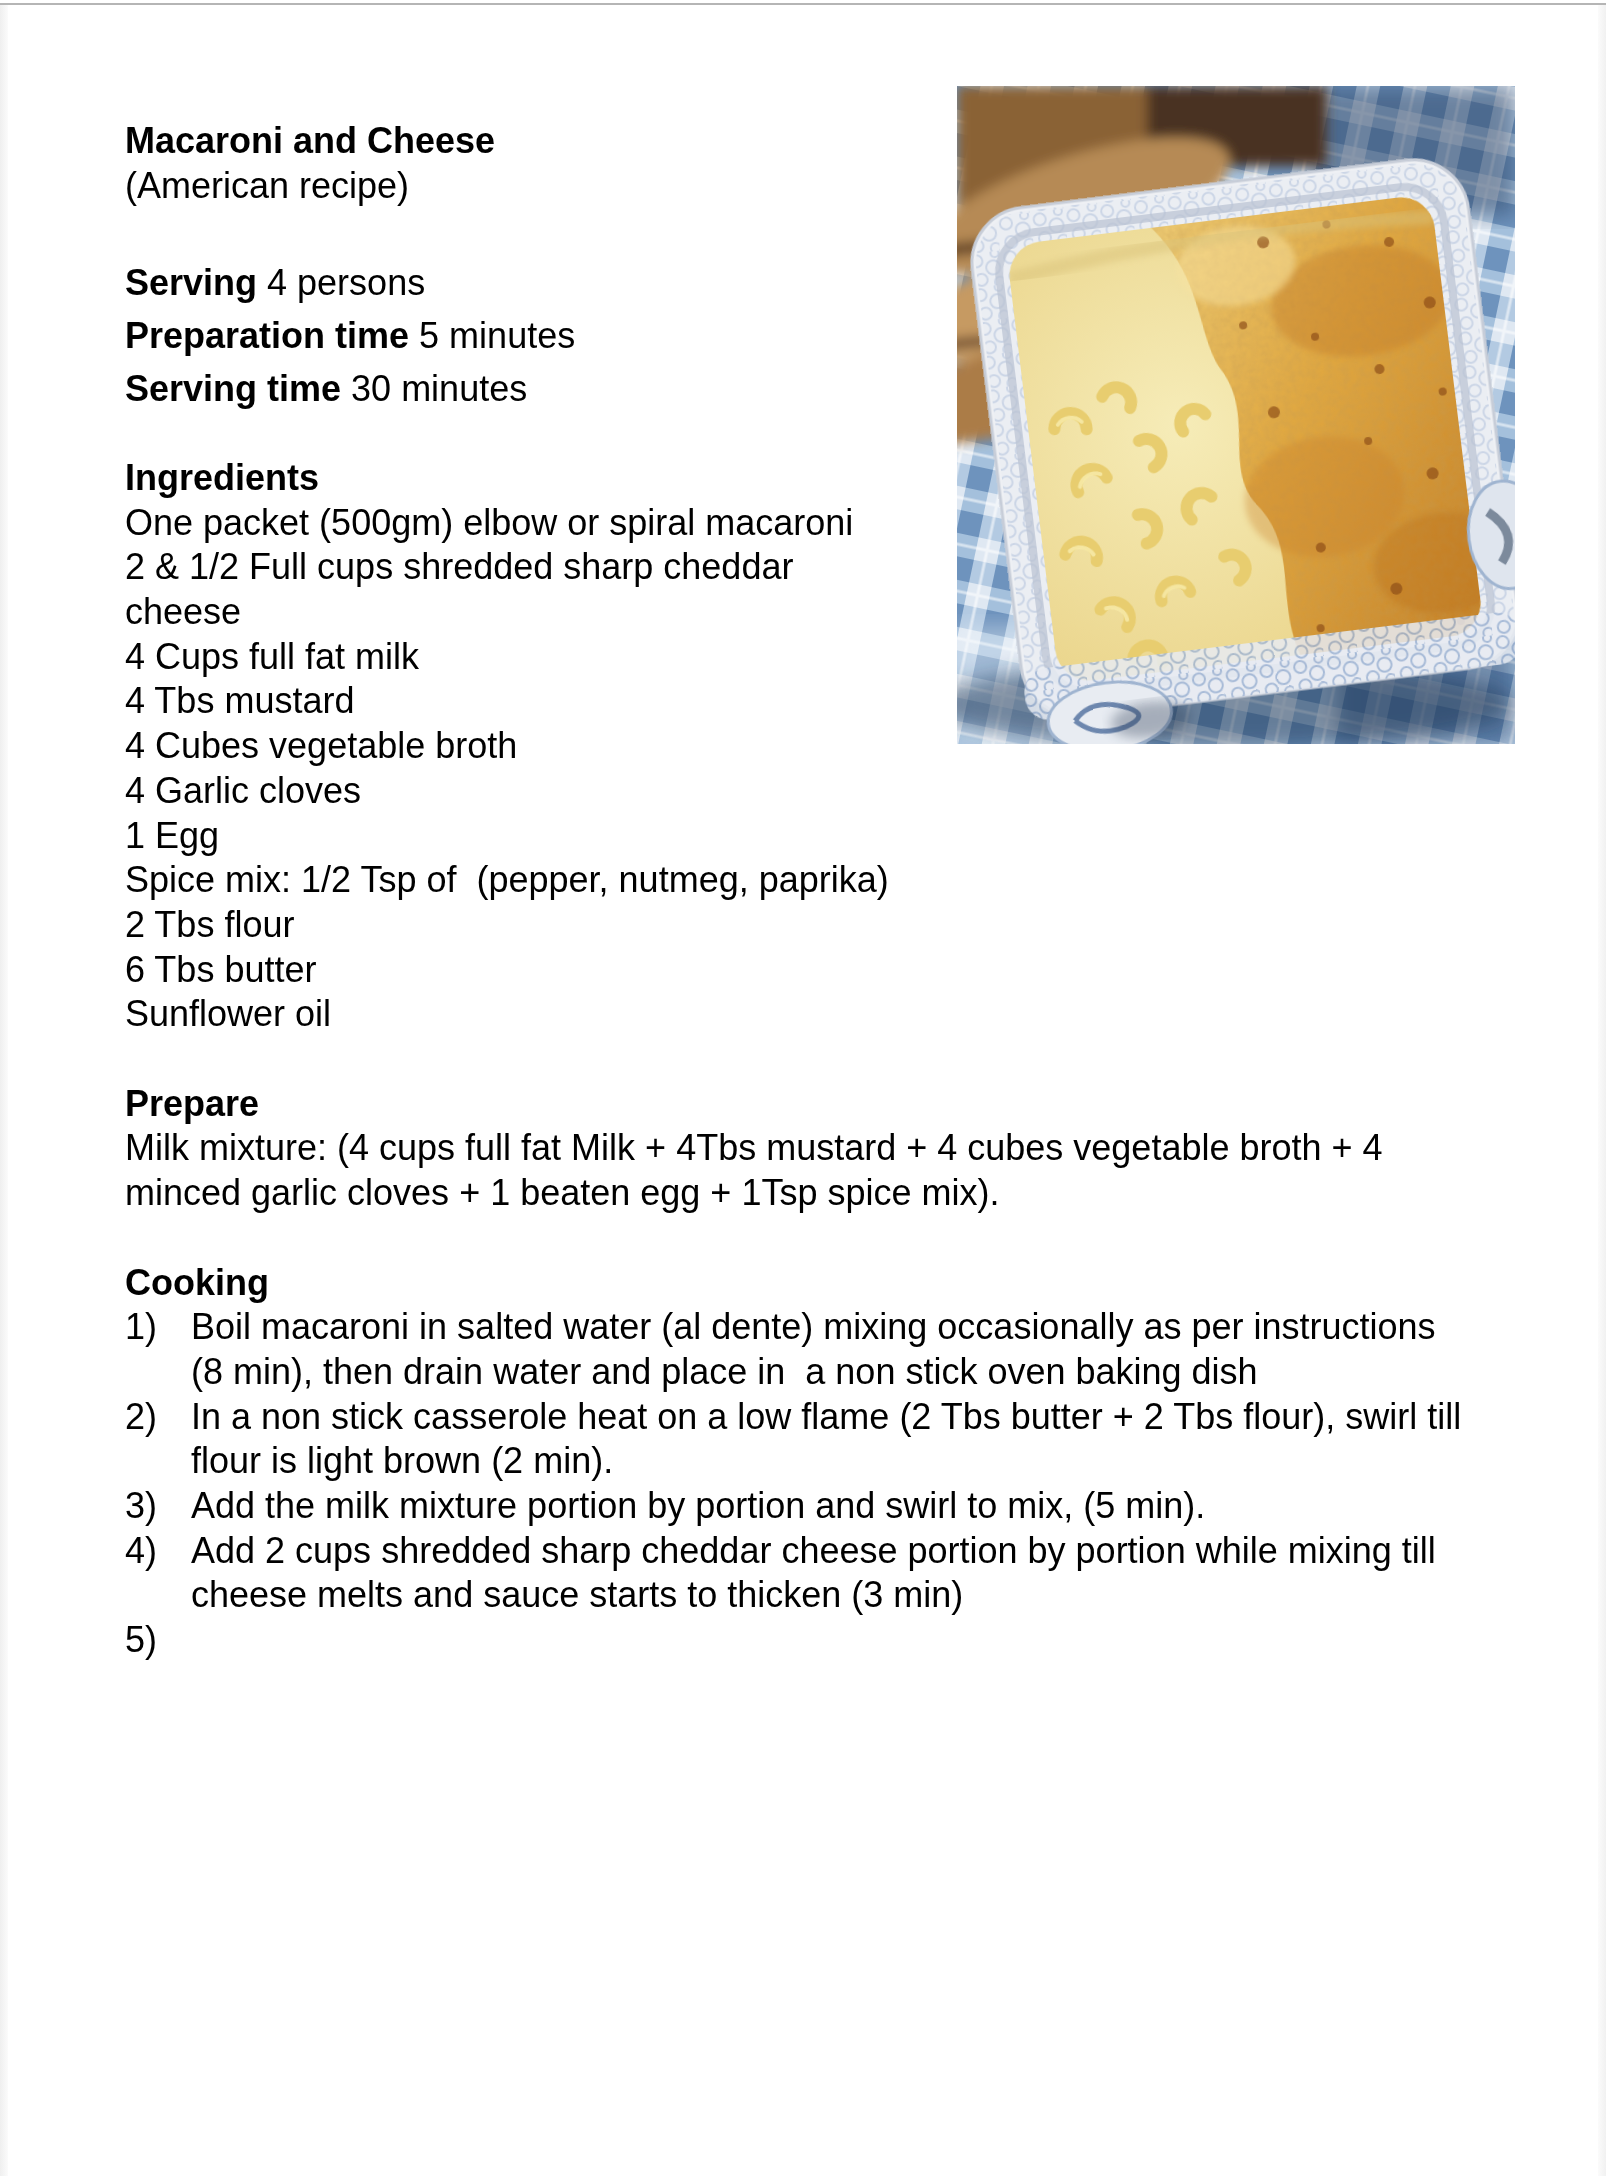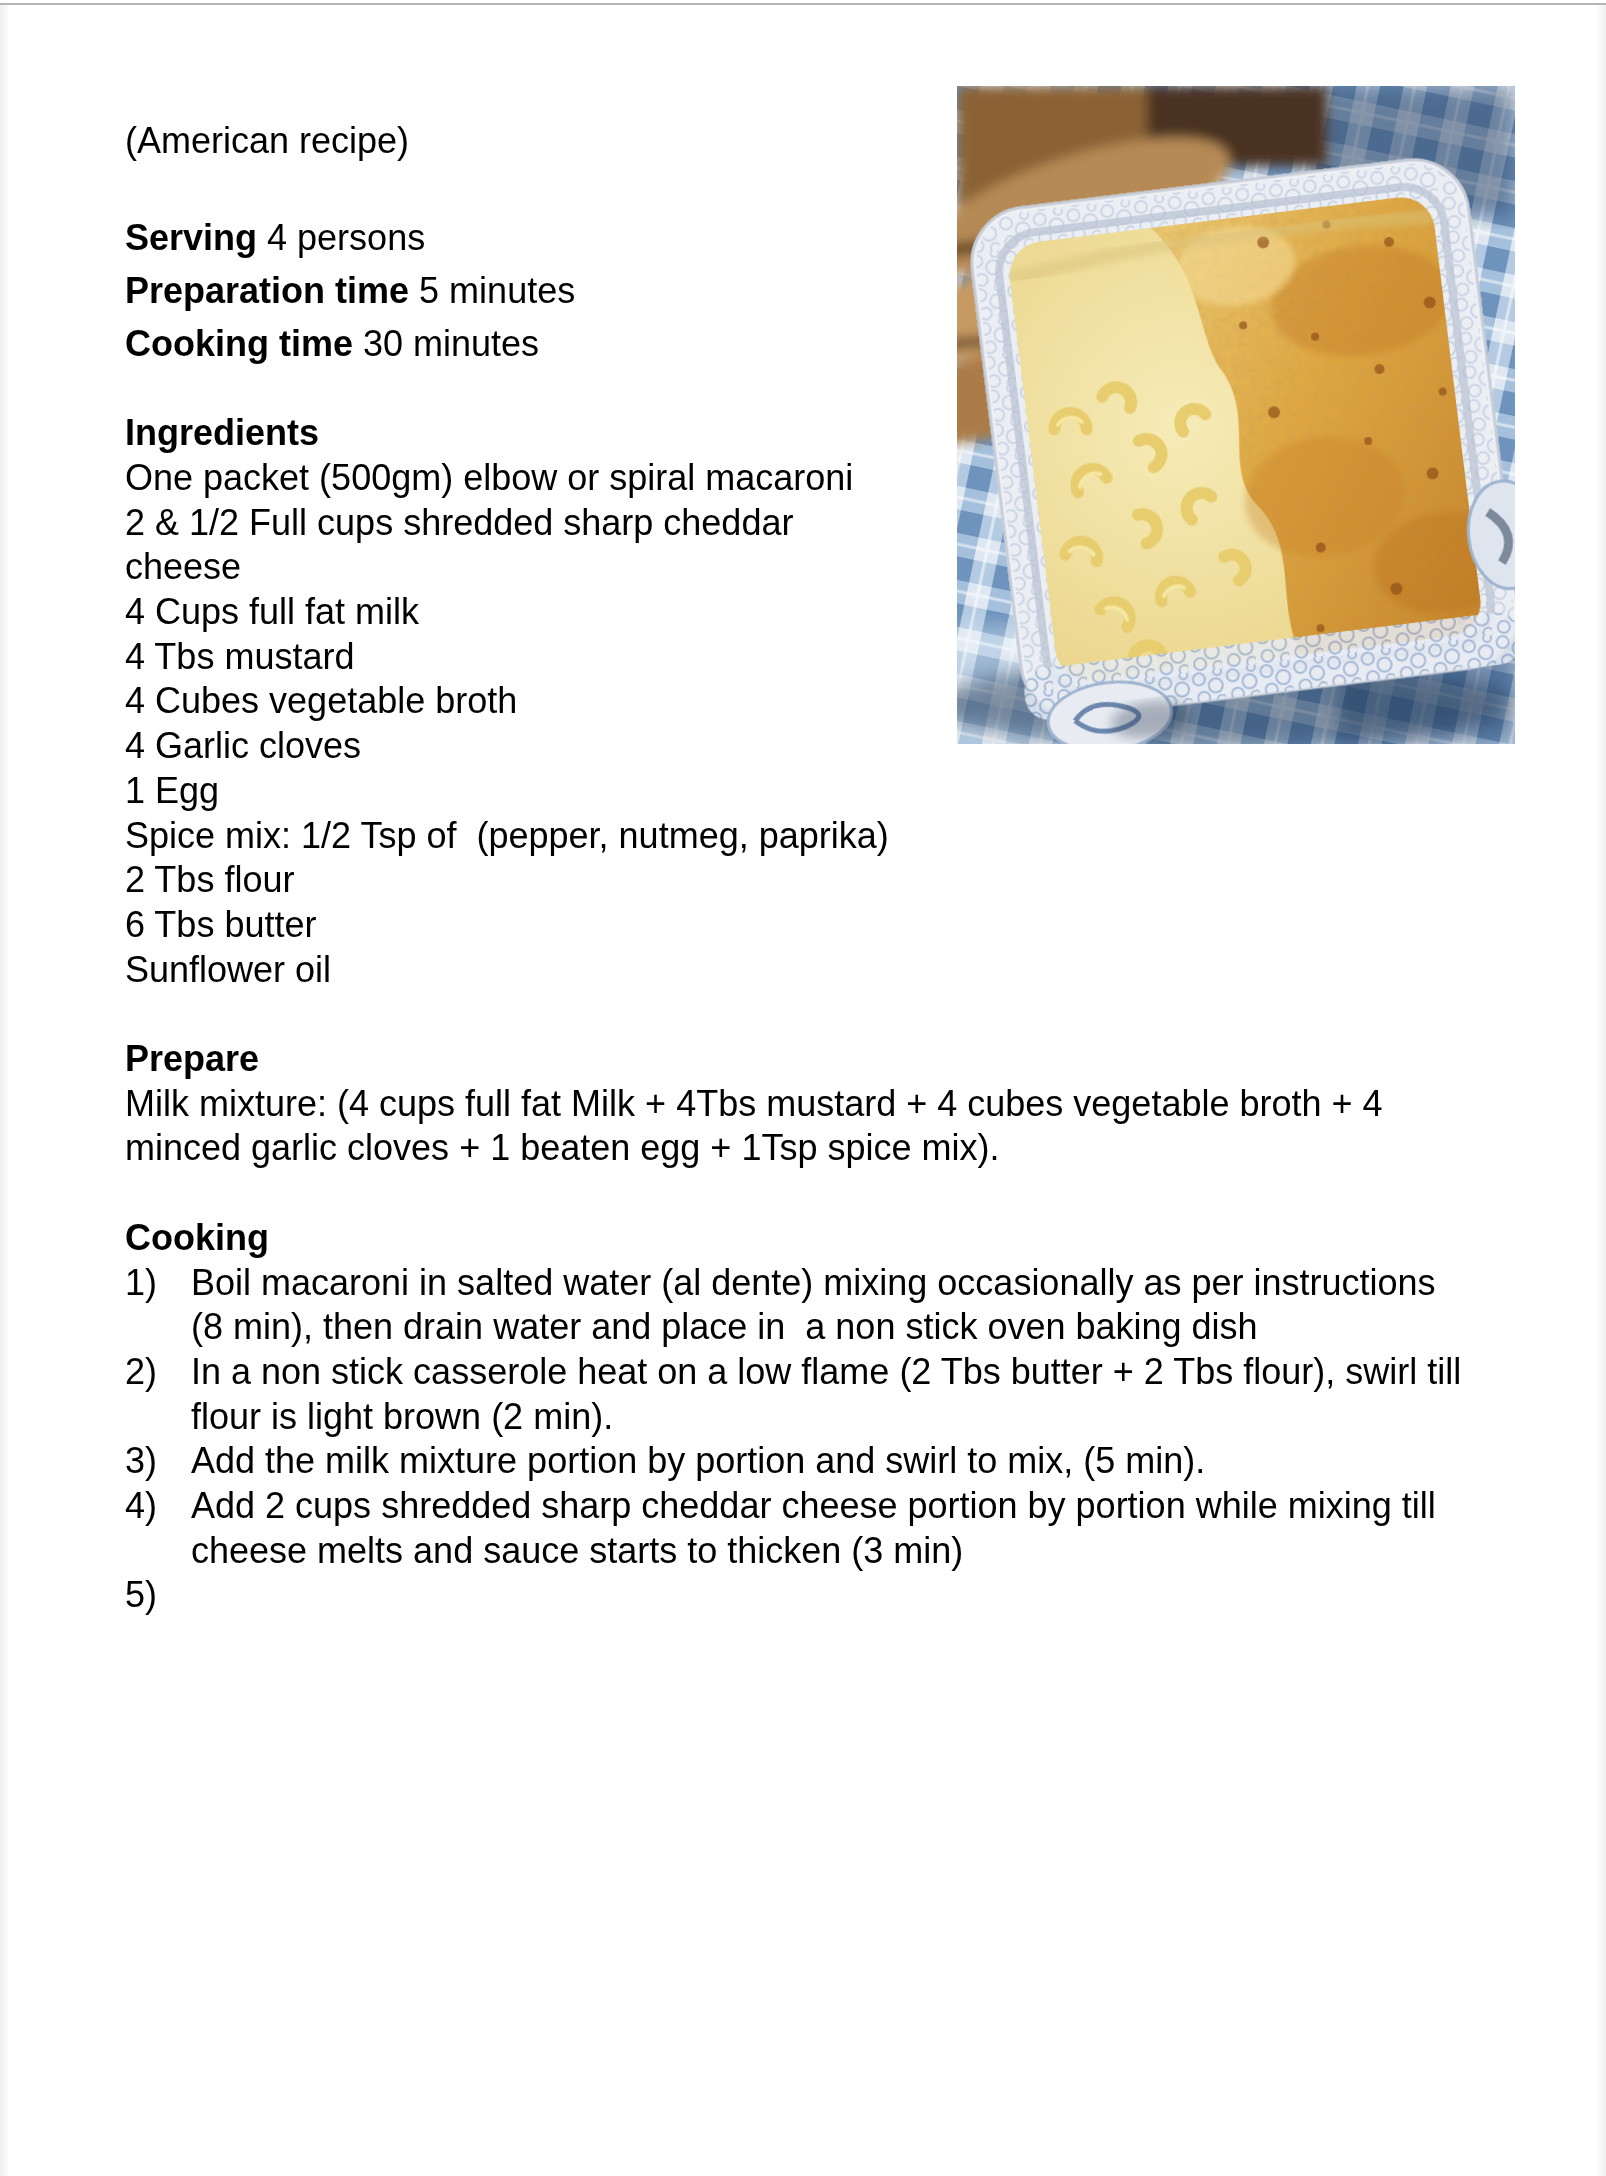--- a/index.html
+++ b/index.html
@@ -176,27 +176,28 @@
       <rect x="38" y="556" width="500" height="52" rx="24" fill="url(#ck)" opacity="0.85"></rect>
       <ellipse cx="120" cy="612" rx="62" ry="34" fill="#e8ecf2" stroke="#9fb4d0" stroke-width="3"></ellipse>
       <path d="M85,612 q20,-22 55,-6 q20,10 -5,18 q-30,8 -50,-12" fill="none" stroke="#6d87ae" stroke-width="5"></path>
       <ellipse cx="160" cy="620" rx="40" ry="18" fill="#2a3a52" opacity="0.35" filter="url(#b6)"></ellipse>
       <ellipse cx="536" cy="480" rx="38" ry="54" fill="#dfe5ee" stroke="#9fb4d0" stroke-width="3"></ellipse>
       <path d="M520,455 q30,25 8,52" fill="none" stroke="#3a4c66" stroke-width="9" opacity="0.6"></path>
     </g>
   </svg>
     </div>
 
+  <div class="t" style="font-weight:bold">Macaroni and Cheese</div>
   <div class="t">(American recipe)</div>
 
   <div class="gap"></div>
 
   <div class="meta-line"><b class="t">Serving</b><span class="t"> 4 persons</span></div>
   <div class="meta-line"><b class="t">Preparation time</b><span class="t"> 5 minutes</span></div>
-  <div class="meta-line"><b class="t">Cooking time</b><span class="t"> 30 minutes</span></div>
+  <div class="meta-line"><b class="t">Serving time</b><span class="t"> 30 minutes</span></div>
 
   <div class="gap"></div>
 
   <div class="t" style="font-weight:bold">Ingredients</div>
   <div class="t">One packet (500gm) elbow or spiral macaroni</div>
   <div class="t">2 &amp; 1/2 Full cups shredded sharp cheddar cheese</div>
   <div class="t">4 Cups full fat milk</div>
   <div class="t">4 Tbs mustard</div>
   <div class="t">4 Cubes vegetable broth</div>
   <div class="t">4 Garlic cloves</div>

